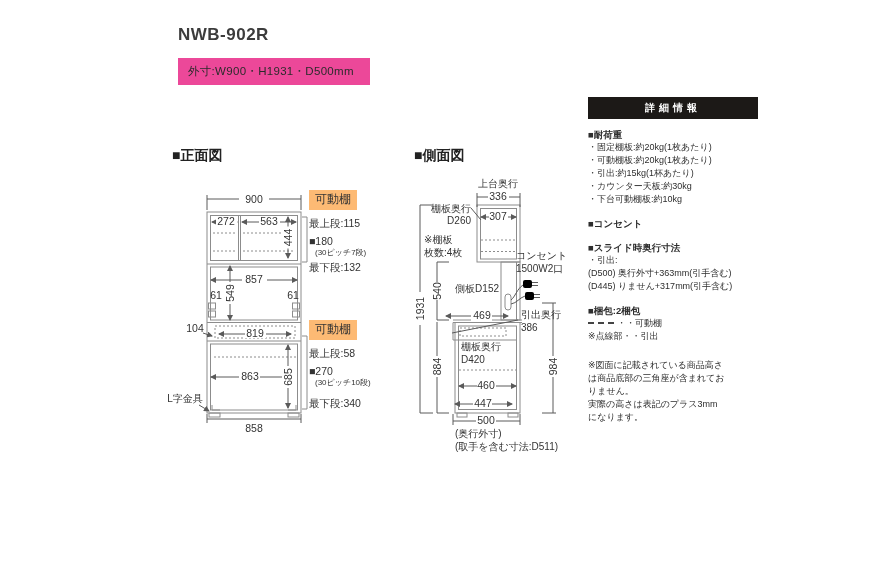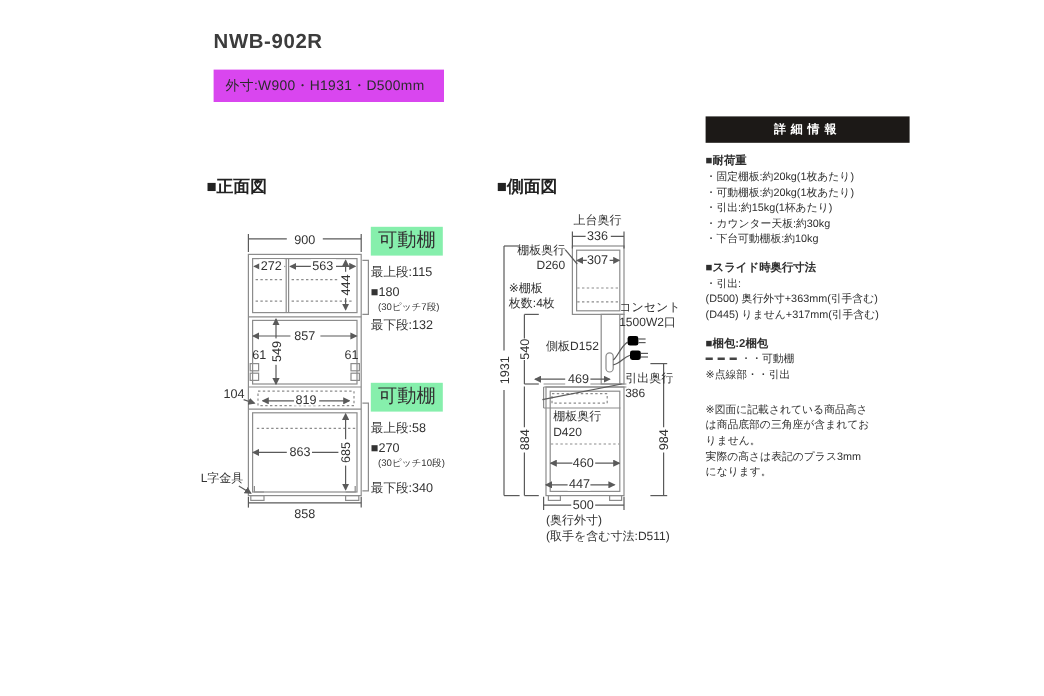--- a/index.html
+++ b/index.html
@@ -6,29 +6,29 @@
   #stage{position:relative;width:870px;height:580px;background:#fff;overflow:hidden;
          font-family:"Liberation Sans","DejaVu Sans",sans-serif;}
   #drawing{position:absolute;left:0;top:0;}
   .struct{stroke:#8c8c8c;fill:none;stroke-width:1;}
   .dims line,.dims path{stroke:#5a5a5a;fill:none;stroke-width:1;}
   .dims text{fill:#333;font-size:10.5px;font-family:"Liberation Sans","DejaVu Sans",sans-serif;}
   .dims .jp{font-size:10px;}
   .dash{stroke-dasharray:2,2;}
   .bgw{fill:#fff;stroke:none;}
   .title{position:absolute;left:178px;top:25px;font-size:17px;font-weight:600;color:#3c3c3c;letter-spacing:.5px;}
-  .outer-box{position:absolute;left:178px;top:58px;background:#d946ef;color:#2b2b2b;
+  .outer-box{position:absolute;left:178px;top:58px;background:#ec4899;color:#2b2b2b;
              font-size:11.5px;padding:6px 16px 6px 10px;letter-spacing:.3px;}
   .view-heading{position:absolute;font-size:14px;font-weight:600;color:#222;}
   #fv-heading{left:172px;top:147px;}
   #sv-heading{left:414px;top:147px;}
   .shelf-note{position:absolute;width:92px;color:#333;}
   #shelf-note-upper{left:309px;top:189px;}
   #shelf-note-lower{left:309px;top:319px;}
-  .shelf-note .tag{display:inline-block;background:#86efac;padding:1px 6px 2px;font-size:16px;margin-bottom:7px;}
+  .shelf-note .tag{display:inline-block;background:#fdba74;padding:1px 6px 2px;font-size:12px;margin-bottom:7px;}
   .shelf-note .row{font-size:10.5px;margin-bottom:4px;}
   .shelf-note .row-pitch{font-size:10.5px;margin-bottom:0;}
   .shelf-note .row-small{font-size:8px;margin:0 0 3px 6px;}
   .shelf-note .row-gap{margin-top:9px;}
   #details{position:absolute;left:588px;top:97px;width:170px;color:#2e2e2e;}
   .dheader{background:#1c1917;color:#fff;text-align:center;font-size:10px;font-weight:bold;
            letter-spacing:4px;padding:4px 12px;}
   .dbody{padding-top:9px;font-size:9px;line-height:13px;}
   .dsec{margin-bottom:11px;}
   .dtitle{font-weight:bold;font-size:9.5px;}
@@ -276,20 +276,21 @@
     <div class="dbody">
       <div class="dsec">
         <div class="dtitle">■耐荷重</div>
         <div>・固定棚板:約20kg(1枚あたり)</div>
         <div>・可動棚板:約20kg(1枚あたり)</div>
         <div>・引出:約15kg(1杯あたり)</div>
         <div>・カウンター天板:約30kg</div>
         <div>・下台可動棚板:約10kg</div>
       </div>
       <div class="dsec">
+        <div class="dtitle">■コンセント</div>
       </div>
       <div class="dsec">
         <div class="dtitle">■スライド時奥行寸法</div>
         <div>・引出:</div>
         <div>(D500) 奥行外寸+363mm(引手含む)</div>
         <div>(D445) りません+317mm(引手含む)</div>
       </div>
       <div class="dsec">
         <div class="dtitle">■梱包:2梱包</div>
         <div><span class="dashsym"></span><span>・・可動棚</span></div>

